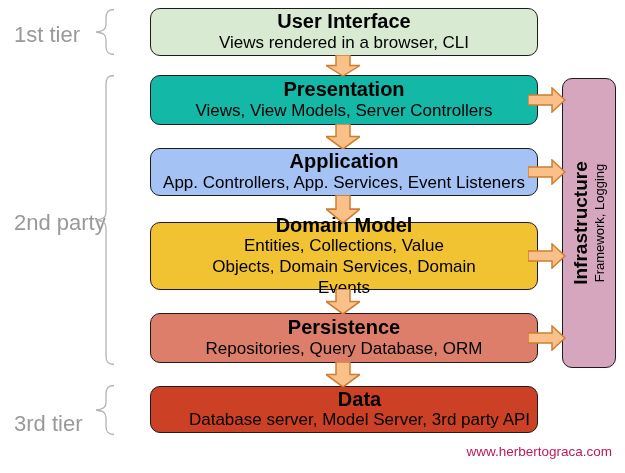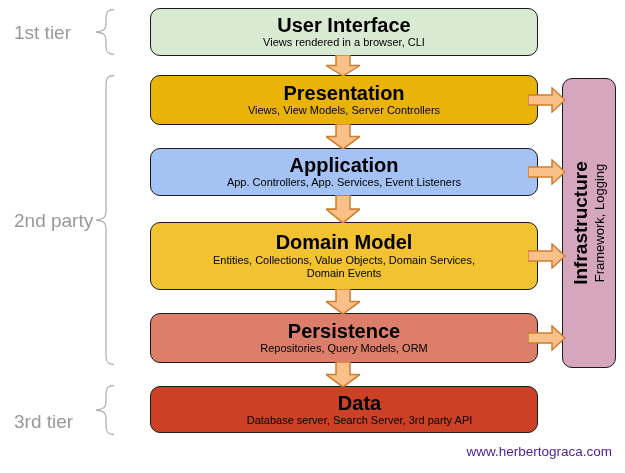--- a/index.html
+++ b/index.html
@@ -7,37 +7,37 @@
     position:relative;width:625px;height:473px;background:#ffffff;
     font-family:"Liberation Sans",sans-serif;overflow:hidden;
   }
   .layer{
     position:absolute;left:150px;width:388px;box-sizing:border-box;
     border:1.6px solid #1c1c1c;border-radius:10px;
     display:flex;flex-direction:column;justify-content:center;align-items:center;
     text-align:center;
   }
   .layer .title{font-weight:bold;font-size:20px;line-height:1.12;color:#000;}
-  .layer .subtitle{font-size:11px;line-height:1.22;color:#000;}
+  .layer .subtitle{font-size:17px;line-height:1.22;color:#000;}
   .layer .subtitle.narrow{max-width:265px;}
   .infra{
     position:absolute;left:562px;top:78px;width:54px;height:290px;
     box-sizing:border-box;border:1.6px solid #1c1c1c;border-radius:10px;
   }
   .infra-inner{
     position:absolute;left:50%;top:50%;width:290px;
     transform:translate(-50%,-50%) rotate(-90deg);
     text-align:center;
   }
   .infra .title{font-weight:bold;font-size:19px;color:#000;line-height:1.15;}
   .infra .subtitle{font-size:13px;color:#000;line-height:1.2;}
-  .tier-label{position:absolute;font-size:19px;color:#999999;}
+  .tier-label{position:absolute;font-size:22px;color:#999999;}
   .brace{position:absolute;}
   .arrow{position:absolute;}
-  .watermark{position:absolute;right:13px;top:444px;font-size:13.5px;color:#4c1d95;}
+  .watermark{position:absolute;right:13px;top:444px;font-size:13.5px;color:#be185d;}
 </style>
 </head>
 <body>
 
 <div class="canvas">
 
   <div class="tier-label" style="left:14px;top:22px">1st tier</div>
   <svg class="brace" style="left:92px;top:8px" width="24" height="48" viewBox="0 0 24 48">
     <path d="M22,1.5 C16,1.5 14,4 14,10 L14,16 C14,21 12,23 4,24 C12,25 14,27 14,32 L14,38 C14,44 16,46.5 22,46.5" fill="none" stroke-width="1.3" style="stroke: rgb(179, 179, 179);"></path>
   </svg>
@@ -50,43 +50,43 @@
   <div class="tier-label" style="left:14px;top:411px">3rd tier</div>
   <svg class="brace" style="left:92px;top:384px" width="24" height="52" viewBox="0 0 24 52">
     <path d="M22,1.5 C16,1.5 14,4 14,10 L14,18 C14,23 12,25 4,26 C12,27 14,29 14,34 L14,42 C14,48 16,50.5 22,50.5" fill="none" stroke-width="1.3" style="stroke: rgb(179, 179, 179);"></path>
   </svg>
 
   <div class="layer" style="top: 8px; height: 48px; background-color: rgb(217, 234, 211);">
     <div class="title">User Interface</div>
     <div class="subtitle">Views rendered in a browser, CLI</div>
   </div>
 
-  <div class="layer" style="top: 75px; height: 50px; background-color: #eab308;">
+  <div class="layer" style="top: 75px; height: 50px; background-color: #14b8a6;">
     <div class="title">Presentation</div>
     <div class="subtitle">Views, View Models, Server Controllers</div>
   </div>
 
   <div class="layer" style="top: 222px; height: 68px; background-color: rgb(241, 194, 50);">
     <div class="title">Domain Model</div>
     <div class="subtitle narrow">Entities, Collections, Value Objects, Domain Services, Domain Events</div>
   </div>
 
   <div class="layer" style="top: 148px; height: 48px; background-color: rgb(164, 194, 244);">
     <div class="title">Application</div>
     <div class="subtitle">App. Controllers, App. Services, Event Listeners</div>
   </div>
 
   <div class="layer" style="top: 313px; height: 50px; background-color: rgb(221, 126, 107);">
     <div class="title">Persistence</div>
-    <div class="subtitle">Repositories, Query Models, ORM</div>
+    <div class="subtitle">Repositories, Query Database, ORM</div>
   </div>
 
   <div class="layer" style="top: 386px; height: 47px; background-color: rgb(204, 65, 37); padding-left: 31px;">
     <div class="title">Data</div>
-    <div class="subtitle">Database server, Search Server, 3rd party API</div>
+    <div class="subtitle">Database server, Model Server, 3rd party API</div>
   </div>
 
   <div class="infra" style="background-color: rgb(213, 166, 189);">
     <div class="infra-inner">
       <div class="title">Infrastructure</div>
       <div class="subtitle">Framework, Logging</div>
     </div>
   </div>
 
   <svg class="arrow" style="left:326px;top:55px" width="34" height="21" viewBox="0 0 34 24" preserveAspectRatio="none">

